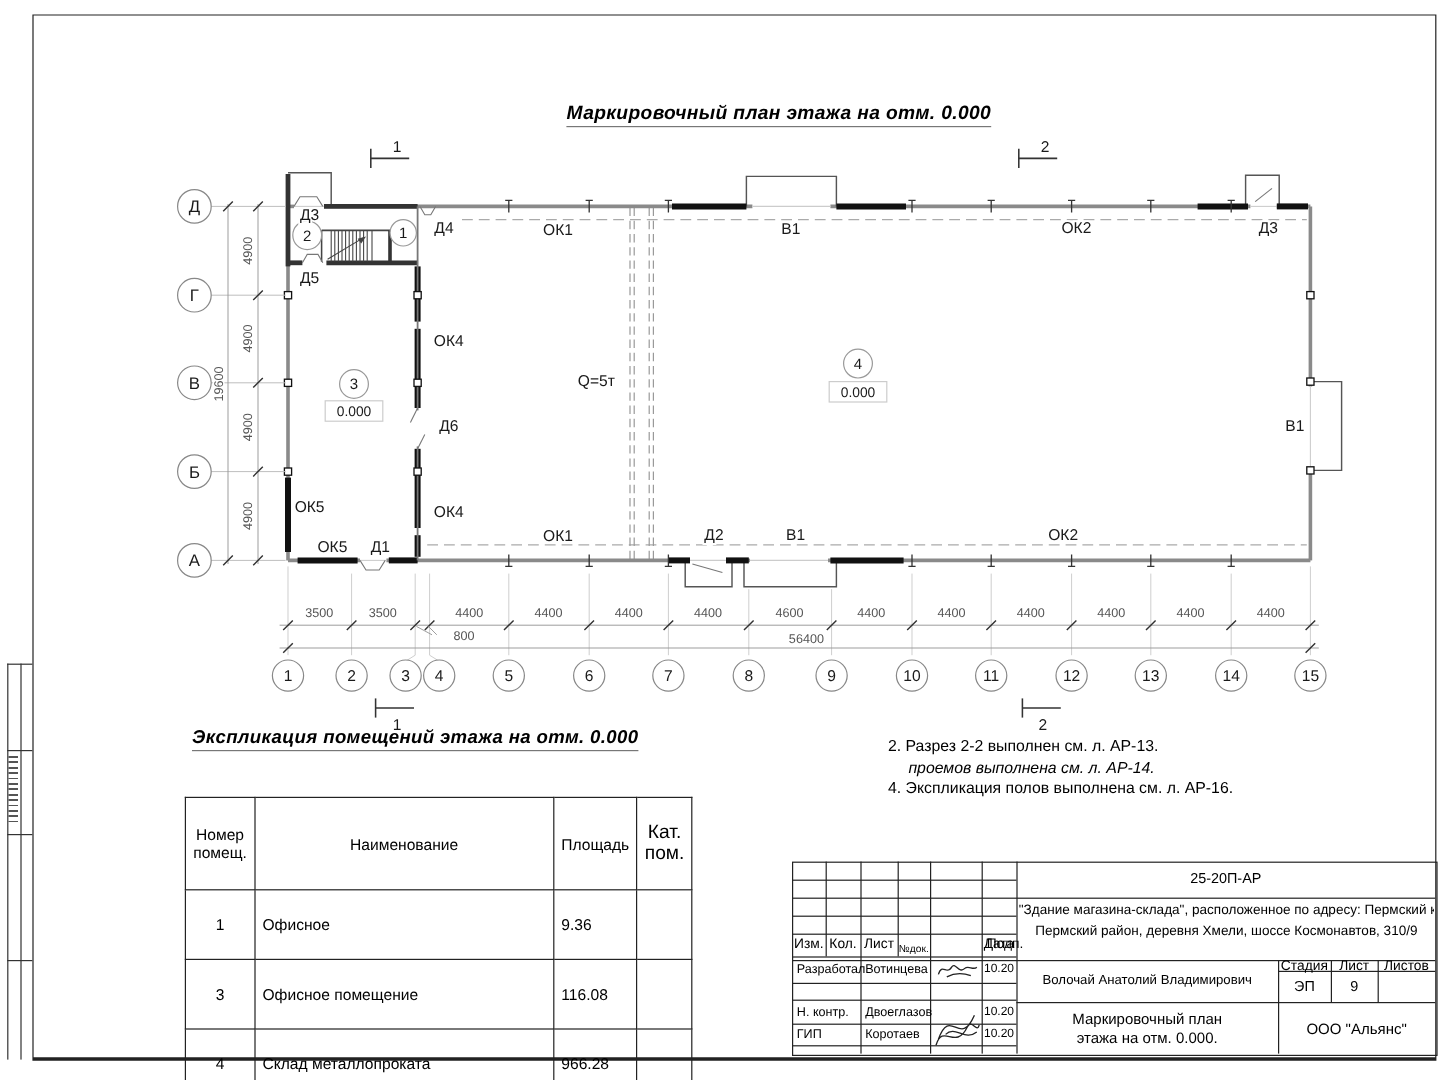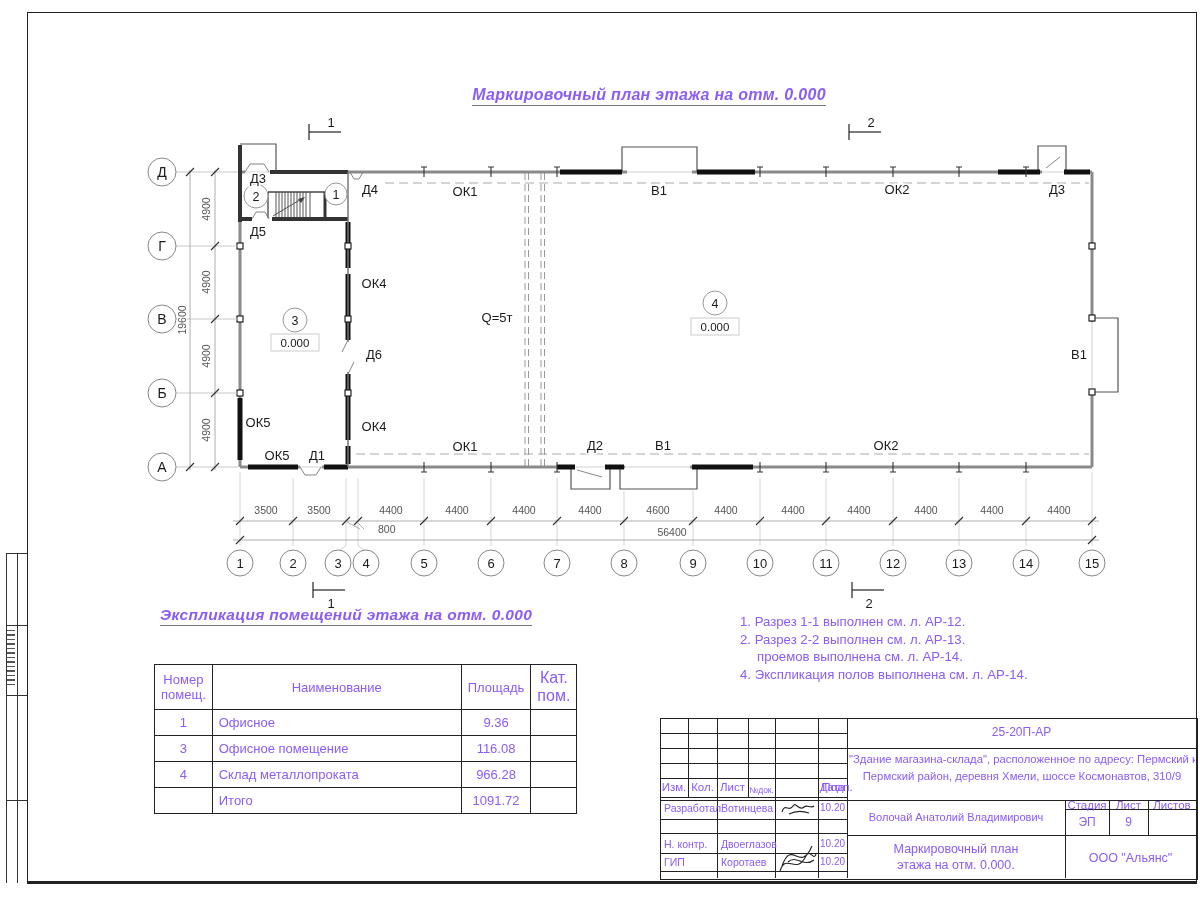--- a/index.html
+++ b/index.html
@@ -1,39 +1,39 @@
 <!DOCTYPE html>
 <html><head>
 <meta charset="utf-8">
 <style>
   html,body{margin:0;padding:0;background:#e8e8e8;}
   #sheet{position:relative;width:1200px;height:900px;background:#ffffff;overflow:hidden;
-         font-family:"Liberation Sans",sans-serif;color:#8b5cf6;}
+         font-family:"Liberation Sans",sans-serif;color:#000000;}
   .abs{position:absolute;}
   
   #frame{left:27px;top:12px;width:1168px;height:868px;border:1.6px solid #222;border-bottom-width:3px;}
   .stampline-v{width:1px;background:#333;}
   .stampline-h{height:1px;background:#333;}
   #stamp-smudge{left:7px;top:630px;width:8px;height:55px;
     background:repeating-linear-gradient(180deg,#555 0 1.5px,transparent 1.5px 4.5px);}
   
   .drw-title{font-style:italic;font-weight:bold;font-size:16px;letter-spacing:.3px;}
   .drw-title span{border-bottom:1.2px solid #777;padding-bottom:2px;}
   #plan-title{left:449px;top:86px;width:400px;text-align:center;}
   #table-title{left:146px;top:606px;width:400px;text-align:center;font-size:15.5px;}
   
   #notes{left:740px;top:613px;font-size:13.2px;line-height:17.5px;}
-  .note-cont{padding-left:17px;}
+  .note-cont{padding-left:17px;font-style:italic;}
   
   #expl{left:154px;top:664px;border-collapse:collapse;font-size:13px;}
-  #expl td,#expl th{border:1.5px solid #222;padding:0 6px;font-weight:normal;}
+  #expl td,#expl th{border:1.5px solid #222;padding:16px 6px;font-weight:normal;}
   #expl th{text-align:center;}
   .c-num{width:40px;text-align:center;}
   .c-name{width:236px;text-align:left;}
-  .c-area{width:50px;text-align:center;}
+  .c-area{width:50px;text-align:left;}
   .c-cat{width:26px;text-align:center;font-size:16px;}
   #expl .hrow th{height:44px;}
   #expl .drow td{height:25px;}
   .tright{}
   
   .tb-h{height:1.2px;background:#222;}
   .tb-v{width:1.2px;background:#222;}
   #tb-outer{left:660px;top:718px;width:536px;height:160px;border:1.6px solid #222;}
   .tb-txt{position:absolute;white-space:nowrap;}
   .cent{text-align:center;}
@@ -359,24 +359,23 @@
     <tr class="drow">
       <td class="c-num"></td>
       <td class="c-name tright">Итого</td>
       <td class="c-area">1091.72</td>
       <td class="c-cat"></td>
     </tr>
   </tbody>
     </table>
 
   <div class="abs" id="notes">
-    <div>1. Разрез 1-1 выполнен см. л. АР-12.</div>
     <div>2. Разрез 2-2 выполнен см. л. АР-13.</div>
     <div class="note-cont">проемов выполнена см. л. АР-14.</div>
-    <div>4. Экспликация полов выполнена см. л. АР-14.</div>
+    <div>4. Экспликация полов выполнена см. л. АР-16.</div>
   </div>
 
   <div class="abs" id="tb-outer"></div>
 
   <div class="abs tb-v" style="left:717px;top:718px;height:160px"></div>
   <div class="abs tb-v" style="left:775px;top:718px;height:160px"></div>
   <div class="abs tb-v" style="left:818px;top:718px;height:160px"></div>
   <div class="abs tb-v" style="left:847px;top:718px;height:160px"></div>
   <div class="abs tb-v" style="left:688px;top:718px;height:79px"></div>
   <div class="abs tb-v" style="left:748px;top:718px;height:79px"></div>

